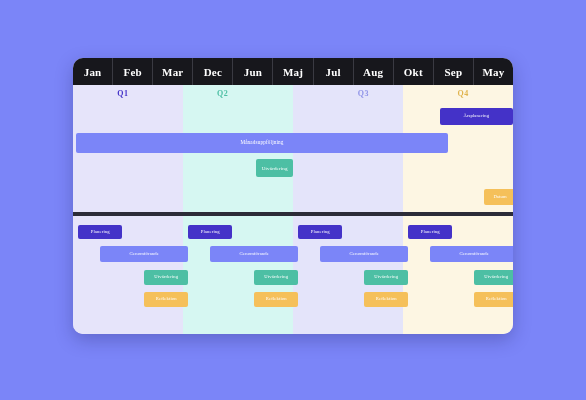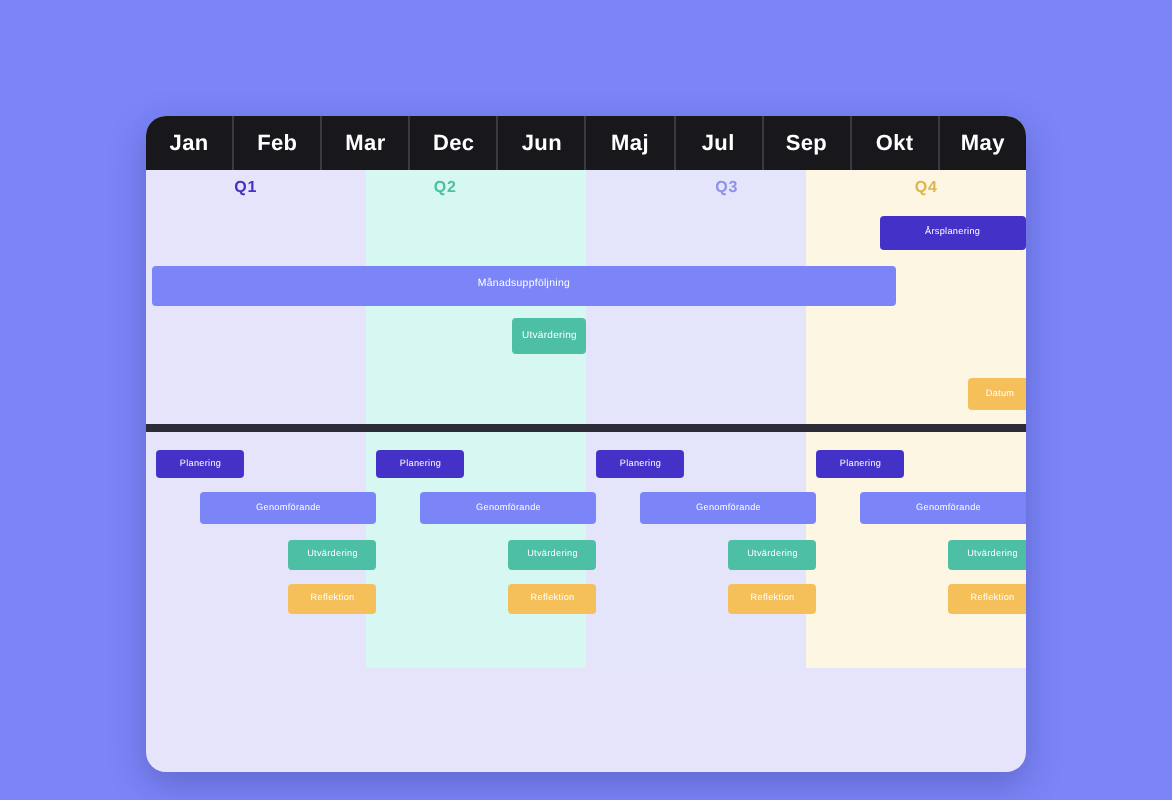--- a/index.html
+++ b/index.html
@@ -11,25 +11,26 @@
     font-family: "Liberation Sans", sans-serif;
     overflow: hidden;
     position: relative;
   }
 
   #board {
     position: absolute;
     left: 73px;
     top: 58px;
     width: 440px;
-    height: 328px;
+    height: 276px;
     border-radius: 10px;
     overflow: hidden;
     background: #e6e4fa;
     box-shadow: 0 6px 18px rgba(30,25,90,0.28);
+    font-family: Liberation Serif, serif;
   }
 
   
   #month-header {
     display: flex;
     height: 27px;
     background: #17171c;
   }
   .month-cell {
     flex: 1 1 0;
@@ -115,22 +116,23 @@
 <div id="board">
 
   <div id="month-header">
     <div class="month-cell">Jan</div>
     <div class="month-cell">Feb</div>
     <div class="month-cell">Mar</div>
     <div class="month-cell">Dec</div>
     <div class="month-cell">Jun</div>
     <div class="month-cell">Maj</div>
     <div class="month-cell">Jul</div>
+    <div class="month-cell">Aug</div>
+    <div class="month-cell">Okt</div>
     <div class="month-cell">Sep</div>
-    <div class="month-cell">Okt</div>
     <div class="month-cell">May</div>
   </div>
 
   <div id="body-area">
 
     <div id="quarter-bg">
       <div class="q-col" style="background: rgb(230, 228, 250);"></div>
       <div class="q-col" style="background: rgb(214, 247, 242);"></div>
       <div class="q-col" style="background: rgb(228, 228, 250);"></div>
       <div class="q-col" style="background: rgb(253, 246, 227);"></div>

